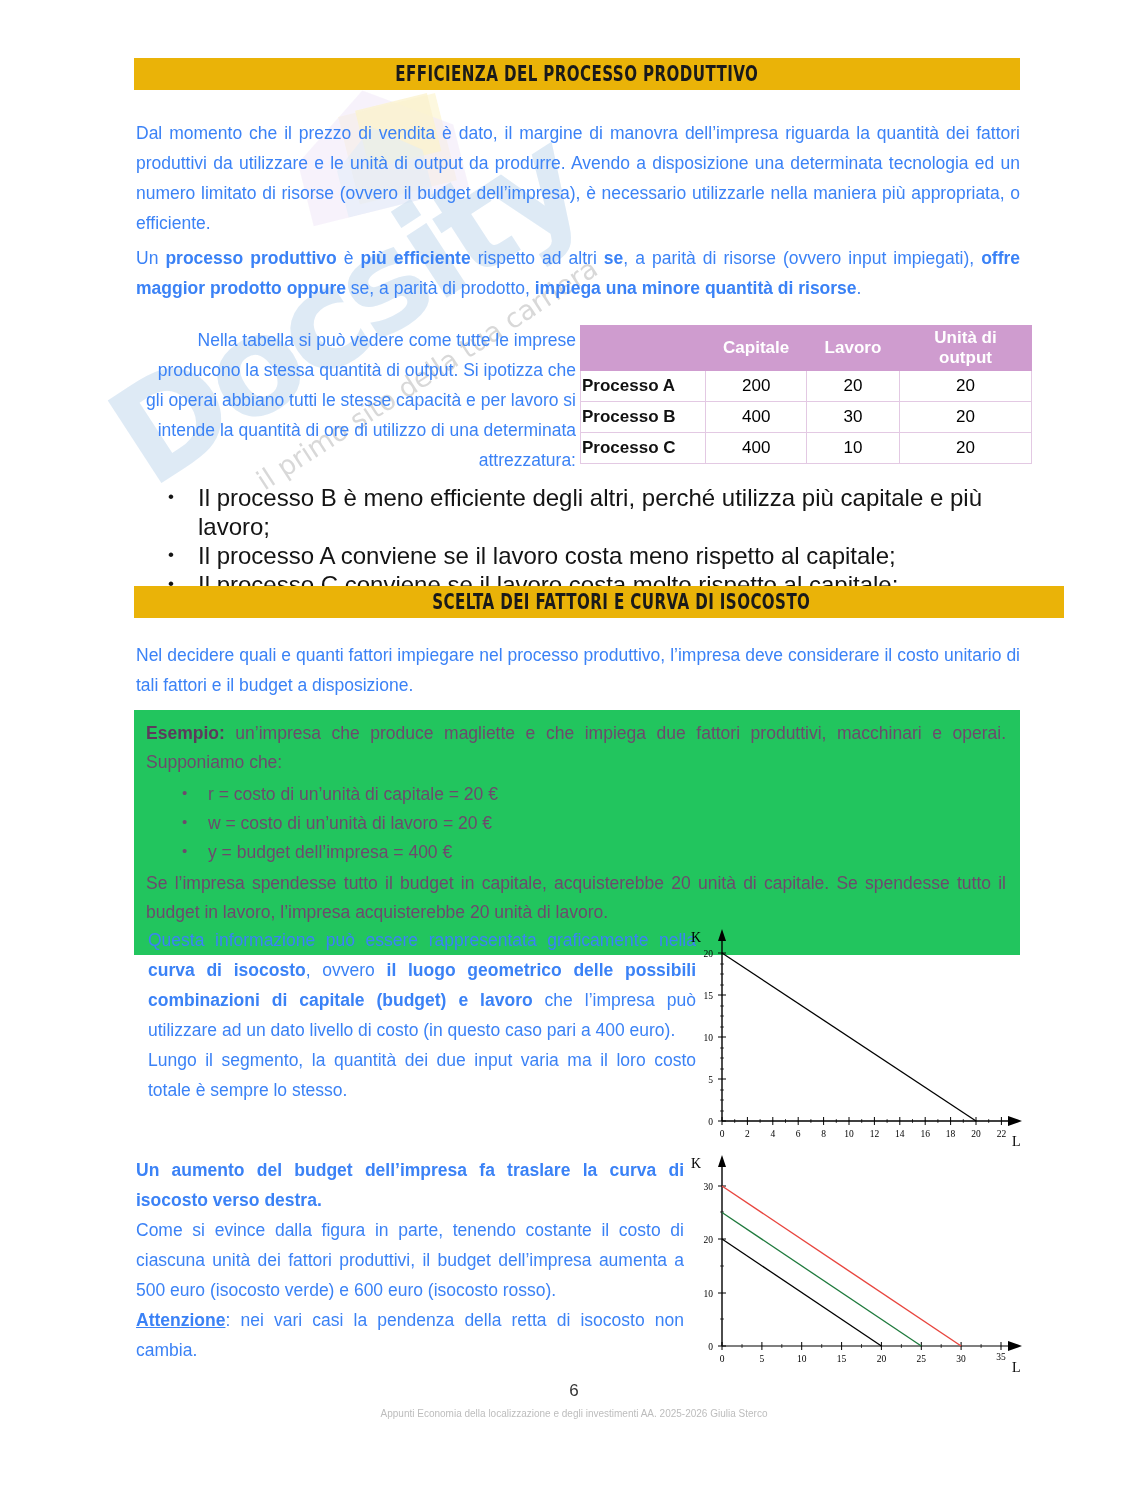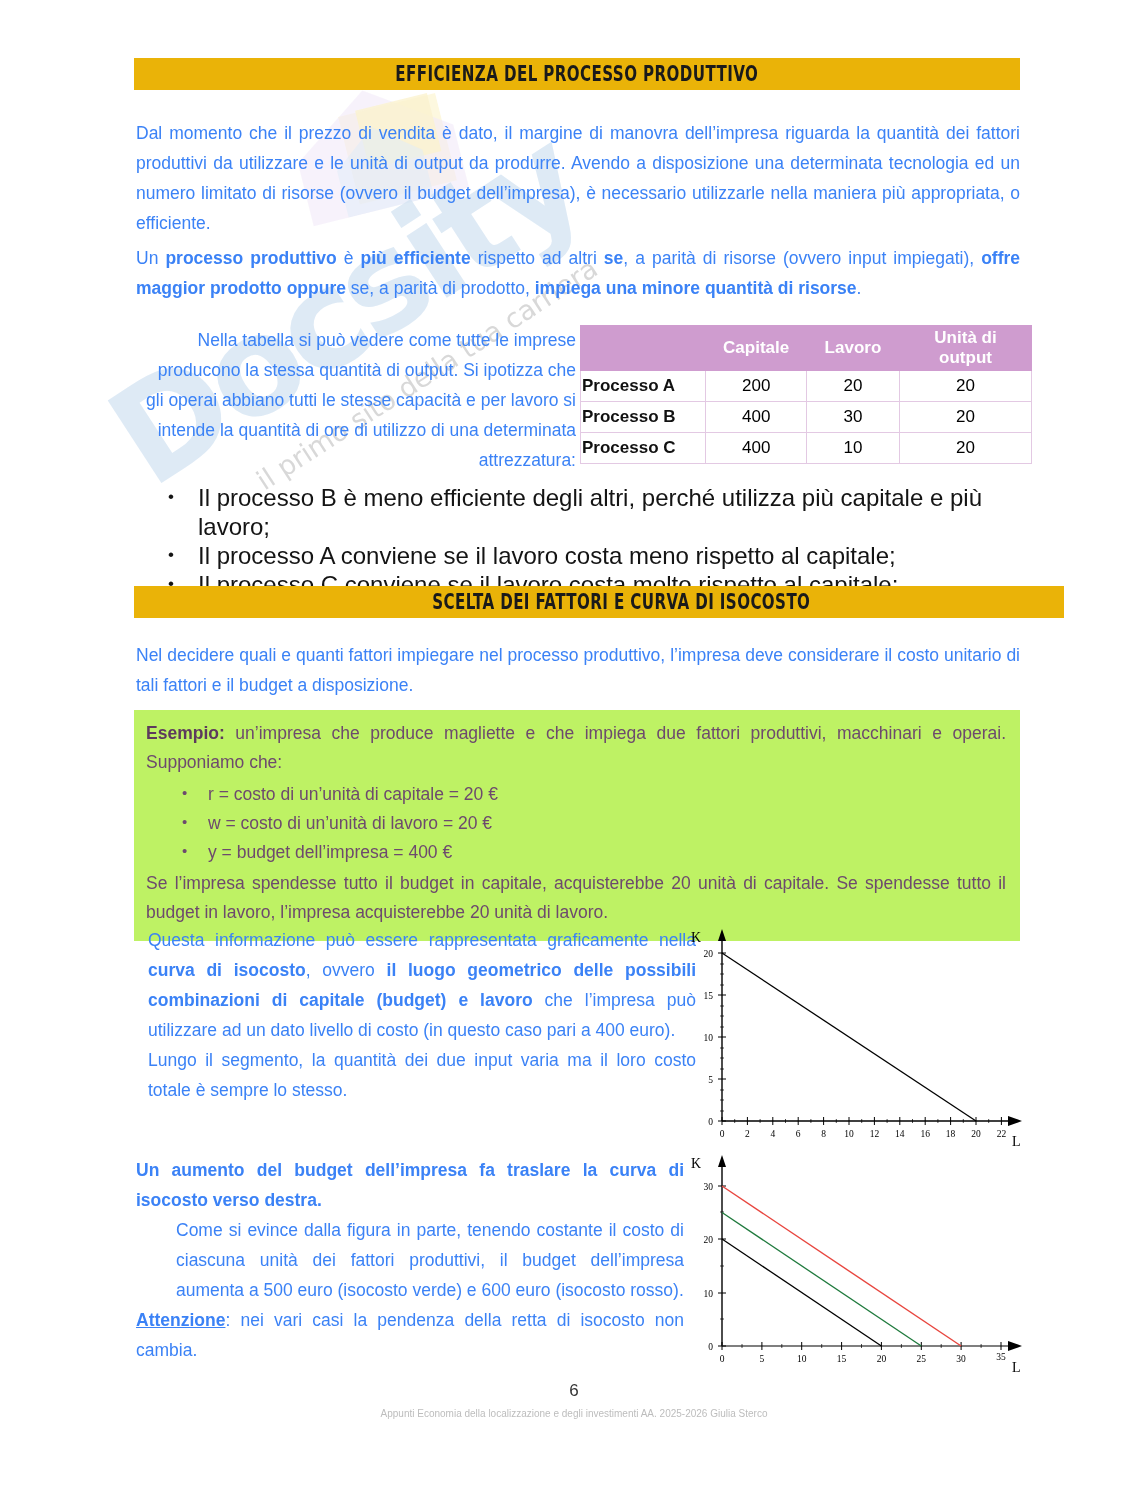--- a/index.html
+++ b/index.html
@@ -111,25 +111,25 @@
   }
   .bullets li { position:relative; padding-left:62px; }
   .bullets li::before {
     content:"•"; position:absolute; left:32px; top:-1px;
     font-size:17px;
   }
 
   
   .exbox {
     position:absolute;
-    background:#bef264;
+    background:#22c55e;
     color:#6d4a6d;
     font-size:17.5px;
     line-height:29px;
-    padding:9px 14px 14px 12px;
+    padding:9px 14px 28px 12px;
     box-sizing:border-box;
     text-align:justify;
   }
   .exbox b { font-weight:700; color:#5d3a5d; }
   .exbox ul { list-style:none; margin:3px 0 2px 0; padding:0; }
   .exbox li { position:relative; padding-left:62px; }
   .exbox li::before {
     content:"•"; position:absolute; left:36px; top:-2px; font-size:15px;
   }
 
@@ -321,21 +321,21 @@
           <text x="294" y="212">20</text>
           <text x="319.4" y="212">22</text>
         </g>
 
         <line x1="40" y1="28" x2="294" y2="196" stroke="#000" stroke-width="1.3"></line>
       </svg>
     </div>
 
     <div class="para" style="left:136px; top:1155px; width:548px;">
       <b>Un aumento del budget dell’impresa fa traslare la curva di isocosto verso destra.</b>
-      <div style="text-align:justify;margin-left:40px;">Come si evince dalla figura in parte, tenendo costante il costo di ciascuna unità dei fattori produttivi, il budget dell’impresa aumenta a 500 euro (isocosto verde) e 600 euro (isocosto rosso).</div>
+      <div style="text-align:justify;">Come si evince dalla figura in parte, tenendo costante il costo di ciascuna unità dei fattori produttivi, il budget dell’impresa aumenta a 500 euro (isocosto verde) e 600 euro (isocosto rosso).</div>
       <div>
         <b><u>Attenzione</u></b><span>: nei vari casi la pendenza della retta di isocosto non cambia.</span>
       </div>
     </div>
 
     <div class="chart" style="left:682px; top:1150px;">
       <svg width="350" height="230" viewBox="0 0 350 230">
         <text x="9" y="18" font-family="'Liberation Serif', serif" font-size="14" fill="#000">K</text>
         <line x1="40" y1="196" x2="40" y2="16" stroke="#000" stroke-width="1.4"></line>
         <polygon points="40,5 36,17 44,17" fill="#000"></polygon>

